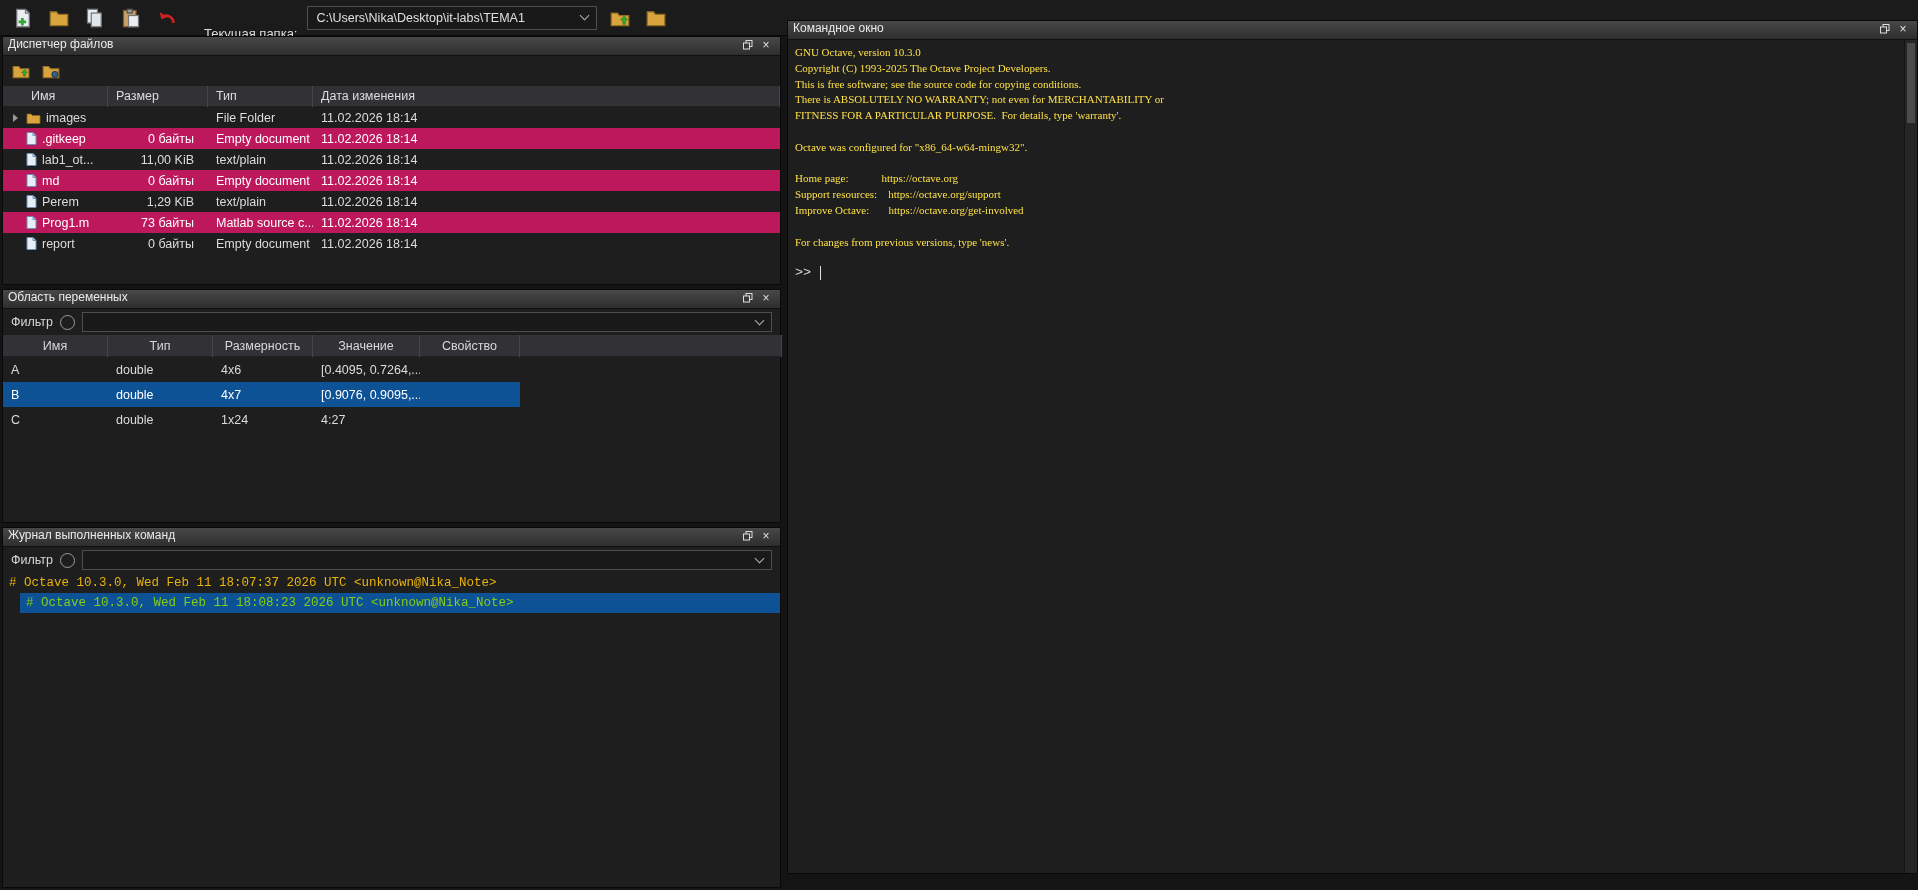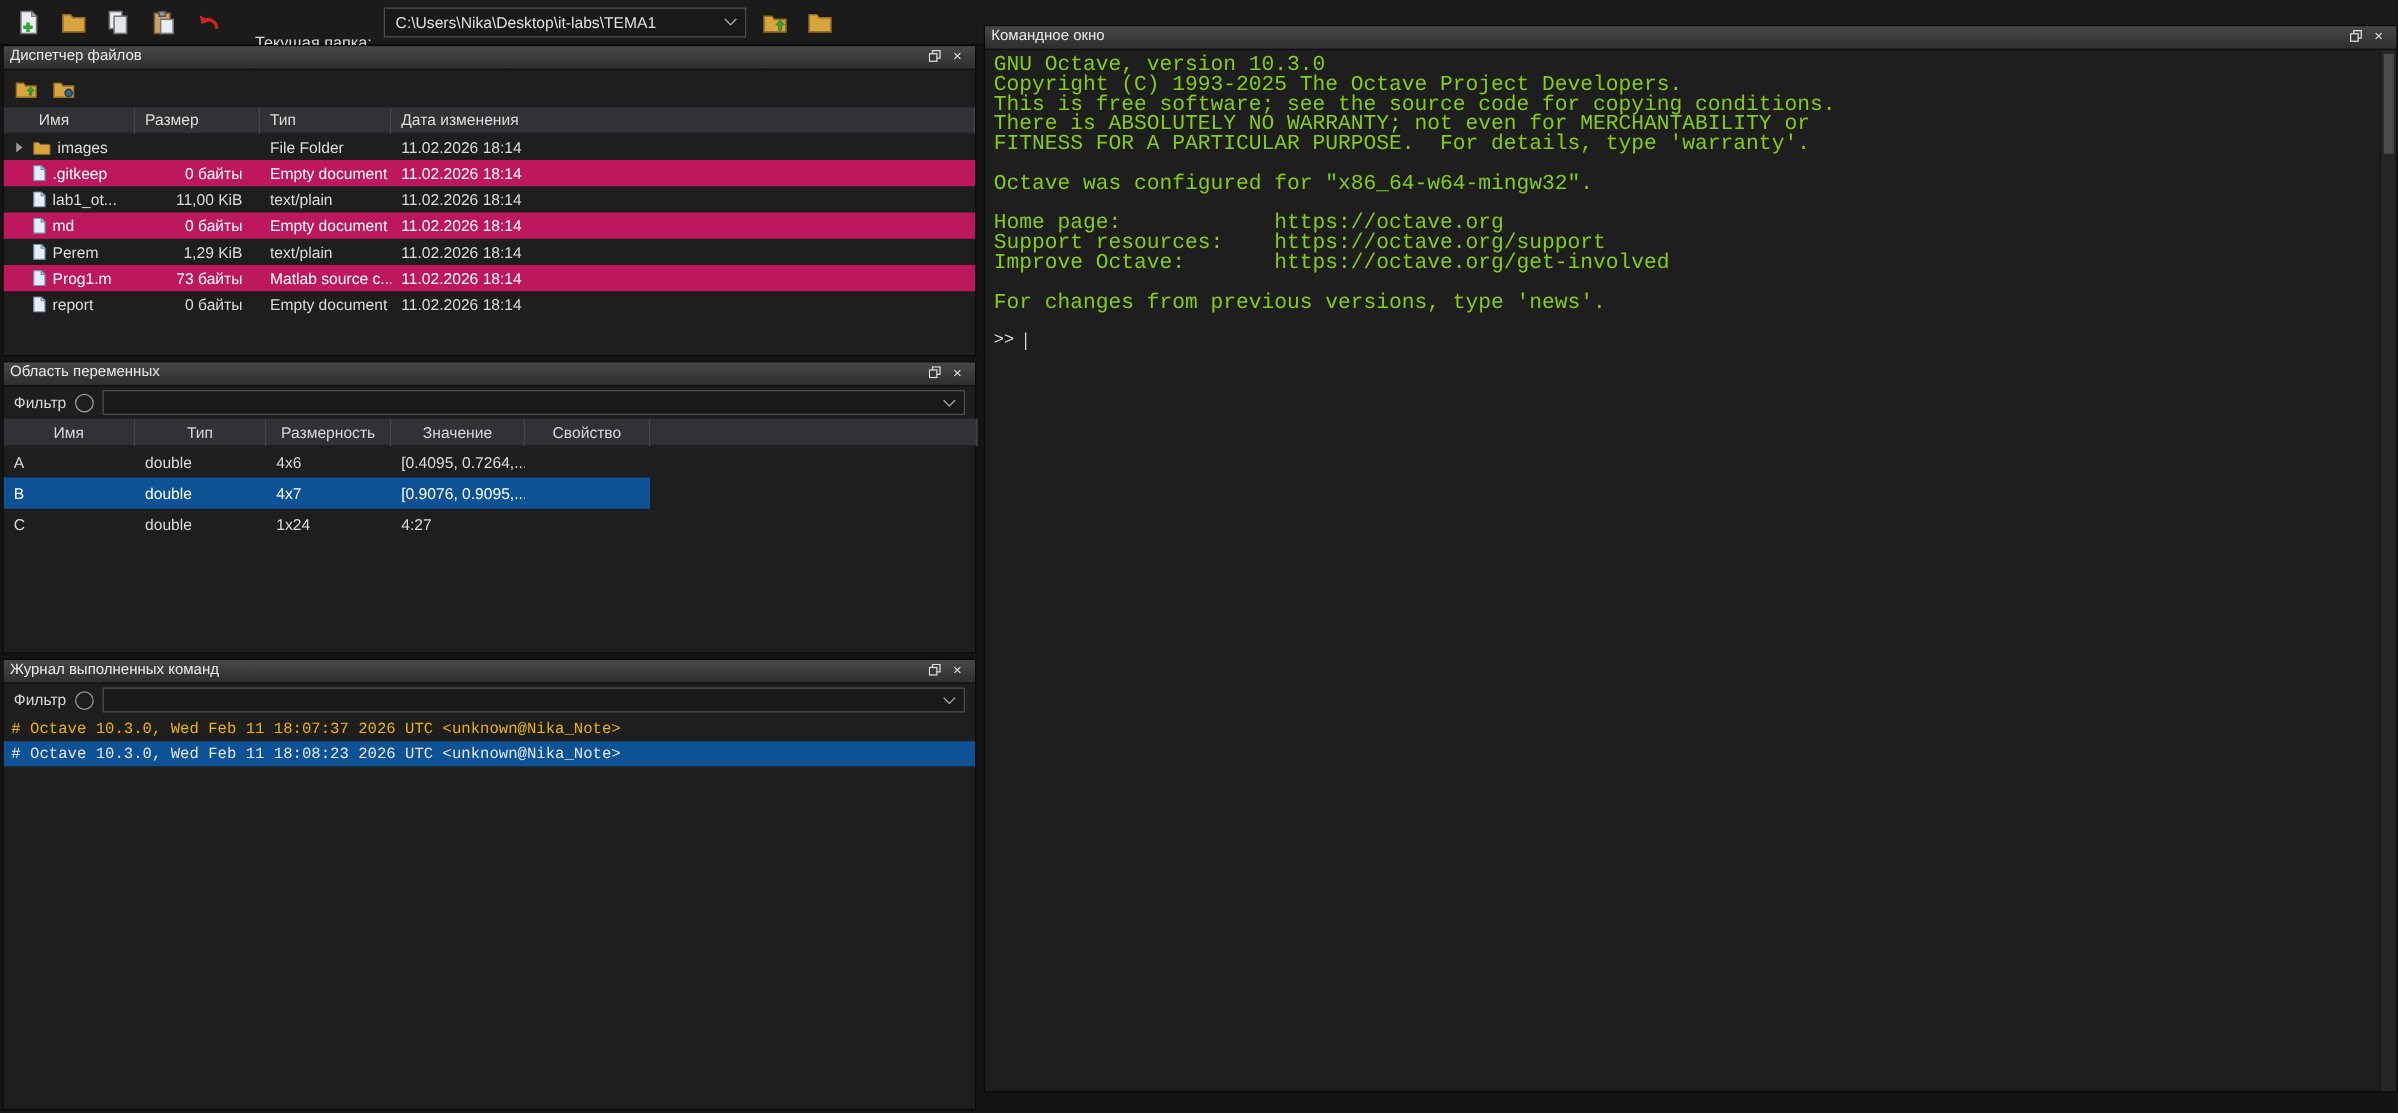--- a/index.html
+++ b/index.html
@@ -63,26 +63,26 @@
   .wgrid { display:grid; grid-template-columns:105px 105px 100px 107px 100px; align-items:center; width:517px; }
   .whead { background:#323236; border-bottom:1px solid #202020; height:22px; font-size:12.5px;
            width:779px; grid-template-columns:105px 105px 100px 107px 100px 1fr; display:grid; }
   .whead .fh { text-align:center; line-height:22px; border-right:1px solid #46464a; }
   .wrow { height:25px; font-size:12.5px; color:#dcdcdc; }
   .wrow.selected { background:#0e5296; color:#ffffff; }
 
   
   .hrow { height:20px; line-height:20px; font-family:"Liberation Mono", monospace; font-size:12.5px;
           color:#eab308; padding-left:6px; white-space:nowrap; overflow:hidden; }
-  .hrow.selected { background:#0e5296; color:#e5e5e5; }
+  .hrow.selected { background:#0e5296; color:#84cc16;margin-left:17px; }
 
   
   .cmd-body { position:relative; flex:1; overflow:hidden; }
-  .cmd-pre { font-family:Liberation Mono, monospace; font-size:17px; line-height:15.8px;
-             color:#84cc16; white-space:pre; padding:5px 0 0 7px; }
+  .cmd-pre { font-family:Liberation Serif, serif; font-size:11px; line-height:15.8px;
+             color:#fde047; white-space:pre; padding:5px 0 0 7px; }
   .prompt-line { font-family:"Liberation Mono", monospace; font-size:13.5px; color:#d6d6d6;
                  padding-left:7px; margin-top:15px; display:flex; align-items:center; }
   .cursor { display:inline-block; width:1px; height:14px; background:#dddddd; margin-left:9px; }
   .scrollbar { position:absolute; right:0; top:0; bottom:0; width:13px; background:#262626;
                border-left:1px solid #141414; }
   .sb-thumb { position:absolute; left:2px; right:2px; top:3px; height:80px; background:#4b4b4b; cursor:pointer; }
 </style>
 </head>
 <body>
 

